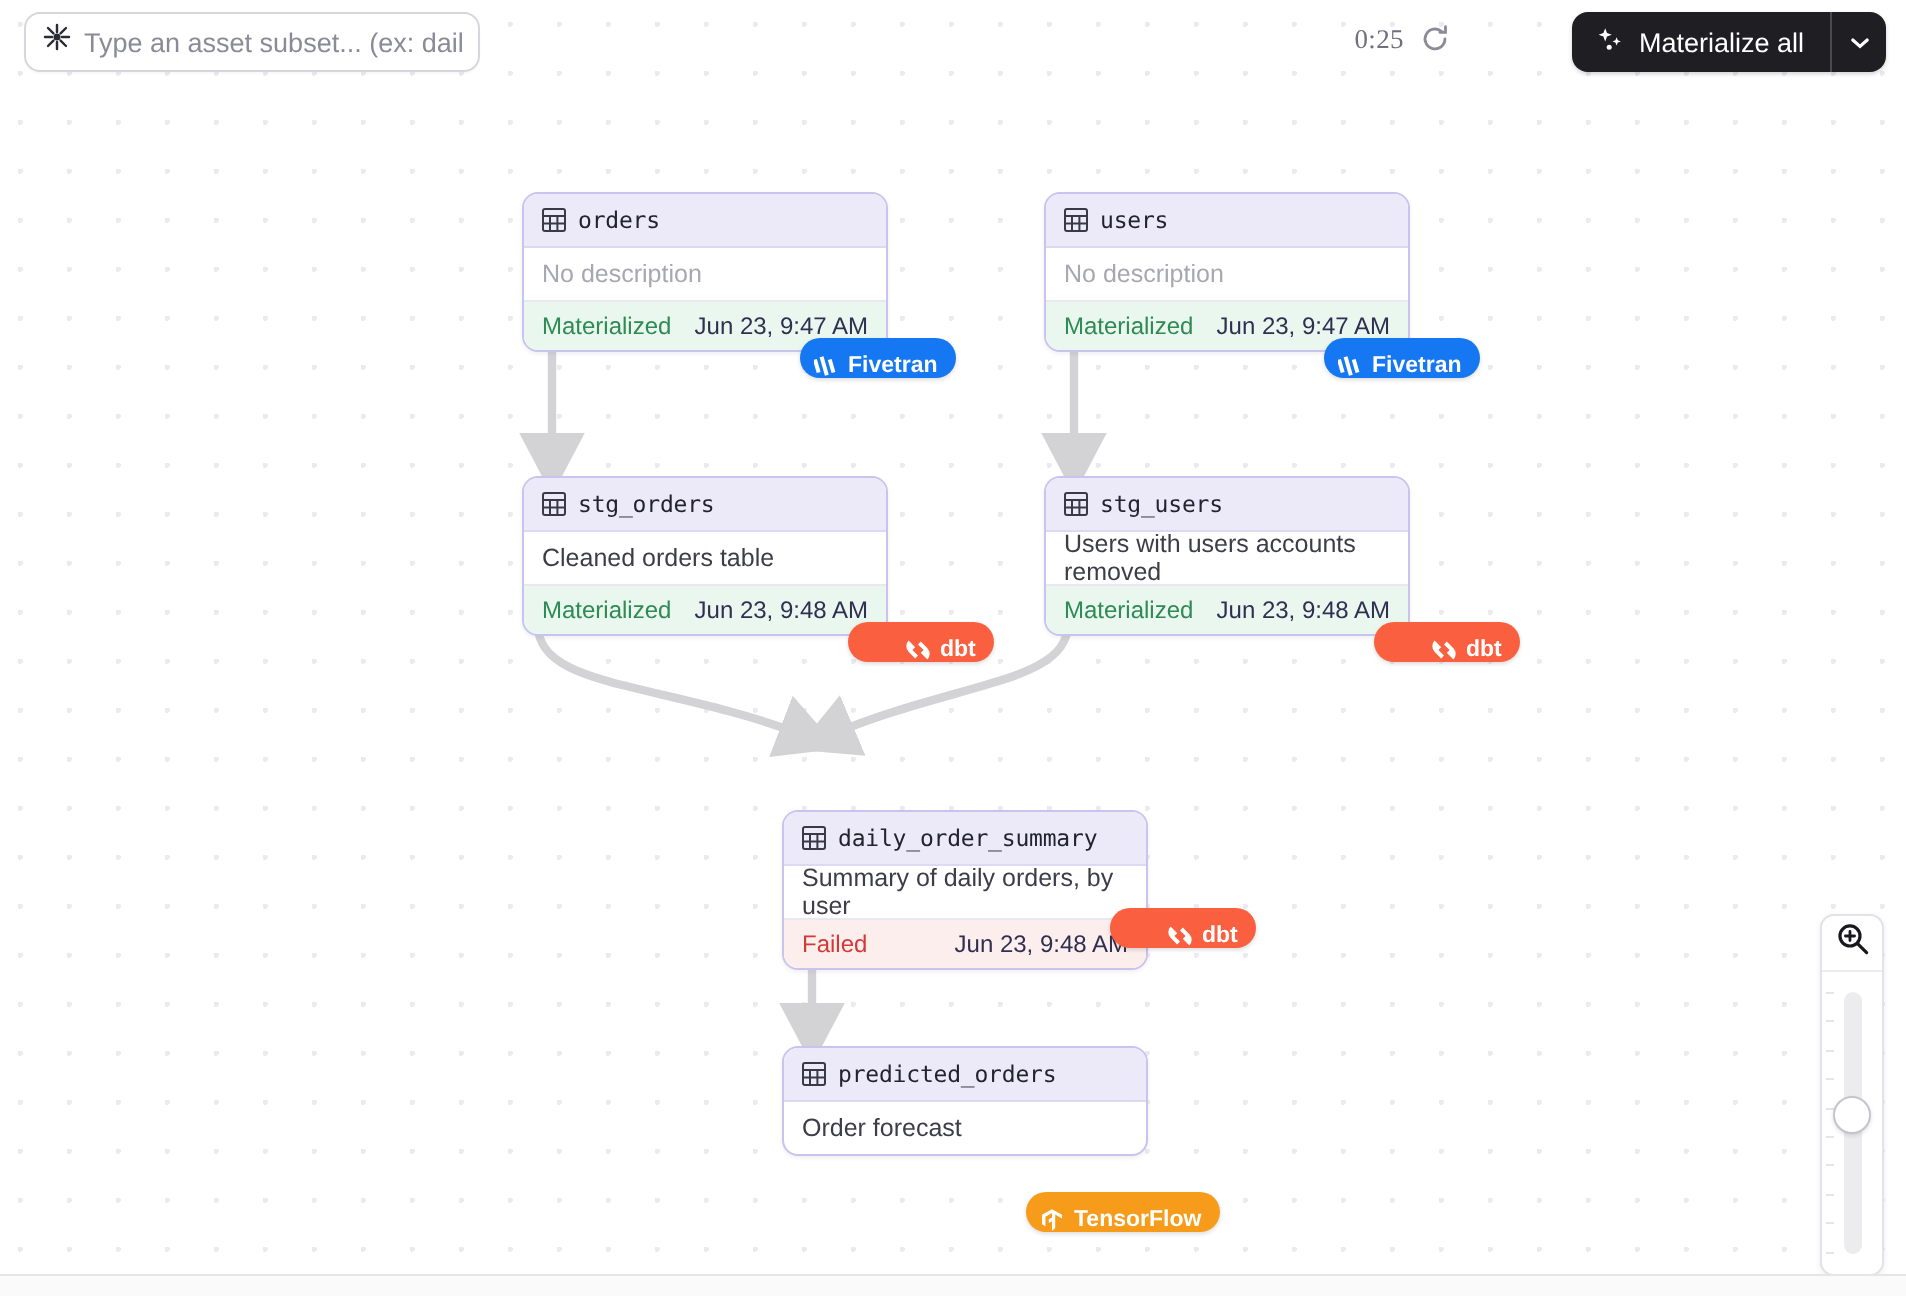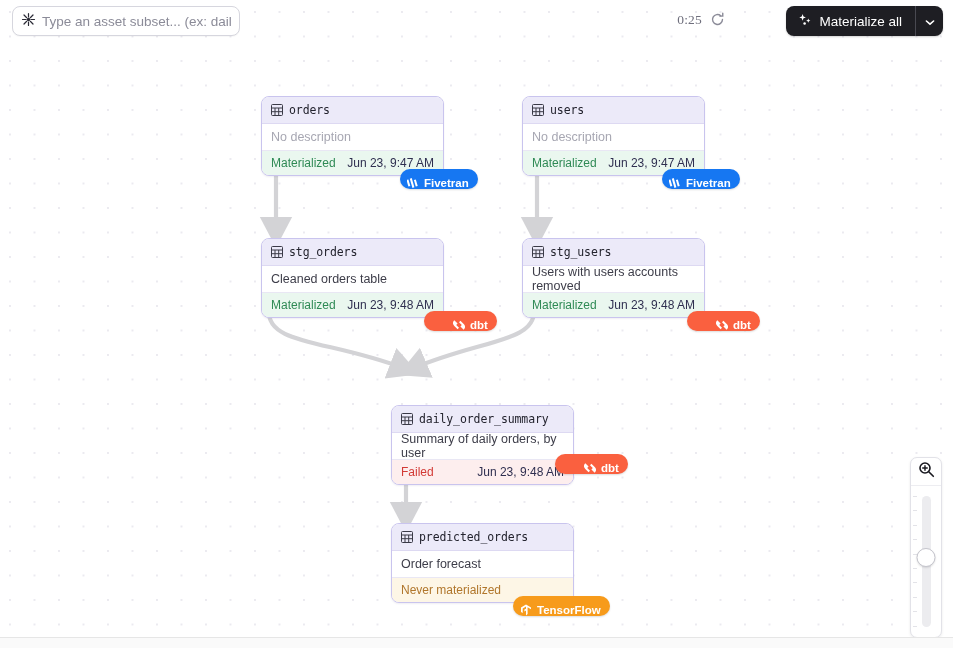--- a/index.html
+++ b/index.html
@@ -306,24 +306,20 @@
             <rect x="0.5" y="0.5" width="11" height="11" rx="1" fill="none" stroke="currentColor"></rect>
             <line x1="0.5" y1="4" x2="11.5" y2="4" stroke="currentColor"></line>
             <line x1="0.5" y1="7.7" x2="11.5" y2="7.7" stroke="currentColor"></line>
             <line x1="4" y1="4" x2="4" y2="11.5" stroke="currentColor"></line>
             <line x1="7.7" y1="4" x2="7.7" y2="11.5" stroke="currentColor"></line>
           </svg>
       </span>
       <span class="nm">predicted_orders</span>
     </div>
     <div class="desc">Order forecast</div>
-    <div class="st never">
-      <span class="lab">Never materialized</span>
-      <span class="time"></span>
-    </div>
   </div>
   <div class="badge tf" style="left:513px;top:596px;">
     <span>
       <svg width="12" height="12" viewBox="0 0 12 12">
           <path d="M6 0.6 L11 3.4 L11 5.2 L7.6 3.3 L7.6 10 L6 11.4 Z" fill="#fff"></path>
           <path d="M6 0.6 L1 3.4 L1 8.1 L2.7 9.1 L2.7 4.4 L6 2.5 Z" fill="#fff"></path>
           <path d="M4.4 5.6 L6 4.7 L6 6.6 L4.4 7.5 Z" fill="#fff"></path>
         </svg>
     </span>
     <span>TensorFlow</span>

